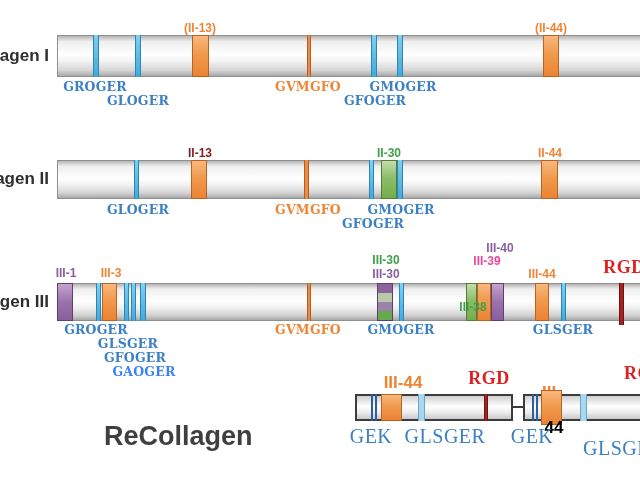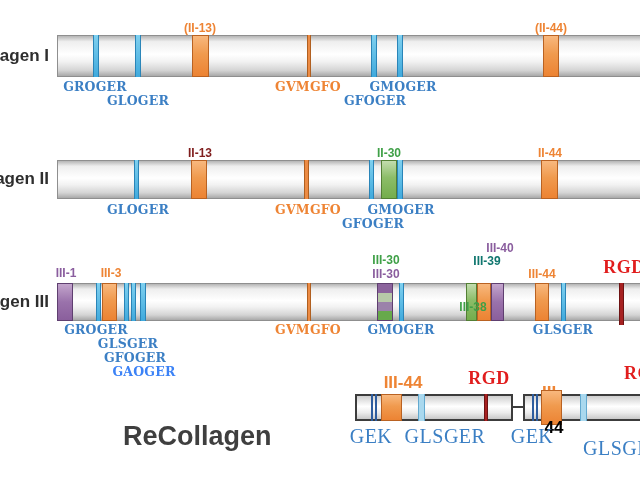--- a/index.html
+++ b/index.html
@@ -22,21 +22,21 @@
   .f-darkblue{background:#2e5d9e;}
   .f-lightblue{background:#a9d8ee;border-left:1px solid #63a9cf;border-right:1px solid #63a9cf;}
   .lbl{position:absolute;white-space:nowrap;z-index:5;line-height:1.1;
        font:bold 12px "Liberation Sans",sans-serif;}
   .lbl.seq{font:bold 12.5px "DejaVu Serif",serif;letter-spacing:0.2px;}
   .lbl.serif{font:bold 18px "Liberation Serif",serif;letter-spacing:0.5px;}
   .lbl.serif2{font:20px "Liberation Serif",serif;letter-spacing:0.5px;}
   .lbl.big{font:bold 17px "Liberation Sans",sans-serif;}
   .connector{position:absolute;background:#3c3c3c;z-index:0;}
   .title{position:absolute;left:104px;top:421px;font:bold 27px "Liberation Sans",sans-serif;
-         color:#3f3f3f;z-index:5;margin-left:19px;}
+         color:#3f3f3f;z-index:5;}
 </style>
 </head>
 <body>
 
 <div id="stage">
   <div class="title">ReCollagen</div>
   <div id="diagram">
       <div class="rowlabel" style="top: 46px;">Collagen I</div>
       <div class="rowlabel" style="top: 169px;">Collagen II</div>
       <div class="rowlabel" style="top: 292px;">Collagen III</div>
@@ -89,21 +89,21 @@
       <div class="feat f-orange" style="left: 477px; top: 283px; width: 14px; height: 38px;"></div>
       <div class="feat f-purple" style="left: 491px; top: 283px; width: 13px; height: 38px;"></div>
       <div class="feat f-orange" style="left: 535px; top: 283px; width: 14px; height: 38px;"></div>
       <div class="feat f-blue" style="left: 561px; top: 283px; width: 5px; height: 38px;"></div>
       <div class="feat f-darkred" style="left: 619px; top: 283px; width: 5px; height: 42px;"></div>
       <div class="lbl " style="color: rgb(138, 93, 158); top: 266px; left: 66px; transform: translateX(-50%);">III-1</div>
       <div class="lbl " style="color: rgb(238, 132, 52); top: 266px; left: 111px; transform: translateX(-50%);">III-3</div>
       <div class="lbl " style="color: rgb(63, 160, 71); top: 253px; left: 386px; transform: translateX(-50%);">III-30</div>
       <div class="lbl " style="color: rgb(138, 93, 158); top: 267px; left: 386px; transform: translateX(-50%);">III-30</div>
       <div class="lbl " style="color: rgb(138, 93, 158); top: 241px; left: 500px; transform: translateX(-50%);">III-40</div>
-      <div class="lbl " style="color: #0f766e; top: 254px; left: 487px; transform: translateX(-50%); text-align: center;">III-39</div>
+      <div class="lbl " style="color: #ec4899; top: 254px; left: 487px; transform: translateX(-50%); text-align: center;">III-39</div>
       <div class="lbl " style="color: rgb(63, 160, 71); top: 267px; left: 473px; transform: translateX(-50%); margin-top: 33px;">III-38</div>
       <div class="lbl " style="color: rgb(238, 132, 52); top: 267px; left: 542px; transform: translateX(-50%);">III-44</div>
       <div class="lbl serif" style="color: rgb(225, 29, 29); top: 257px; left: 624px; transform: translateX(-50%);">RGD</div>
       <div class="lbl seq" style="color: rgb(59, 127, 196); top: 322px; left: 96px; transform: translateX(-50%);">GROGER</div>
       <div class="lbl seq" style="color: rgb(59, 127, 196); top: 336px; left: 128px; transform: translateX(-50%);">GLSGER</div>
       <div class="lbl seq" style="color: rgb(59, 127, 196); top: 350px; left: 135px; transform: translateX(-50%);">GFOGER</div>
       <div class="lbl seq" style="color: #3b82f6; top: 364px; left: 144px; transform: translateX(-50%);">GAOGER</div>
       <div class="lbl seq" style="color: rgb(238, 132, 52); top: 322px; left: 308px; transform: translateX(-50%);">GVMGFO</div>
       <div class="lbl seq" style="color: rgb(59, 127, 196); top: 322px; left: 401px; transform: translateX(-50%);">GMOGER</div>
       <div class="lbl seq" style="color: rgb(59, 127, 196); top: 322px; left: 563px; transform: translateX(-50%);">GLSGER</div>

